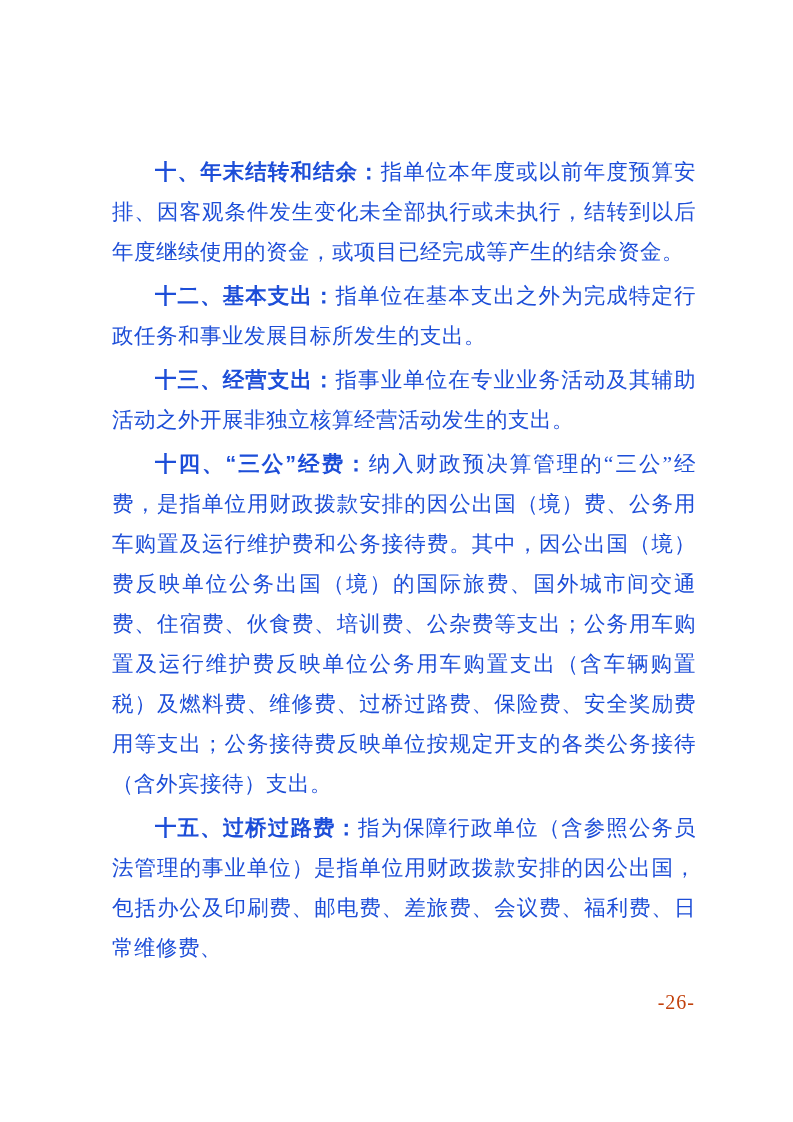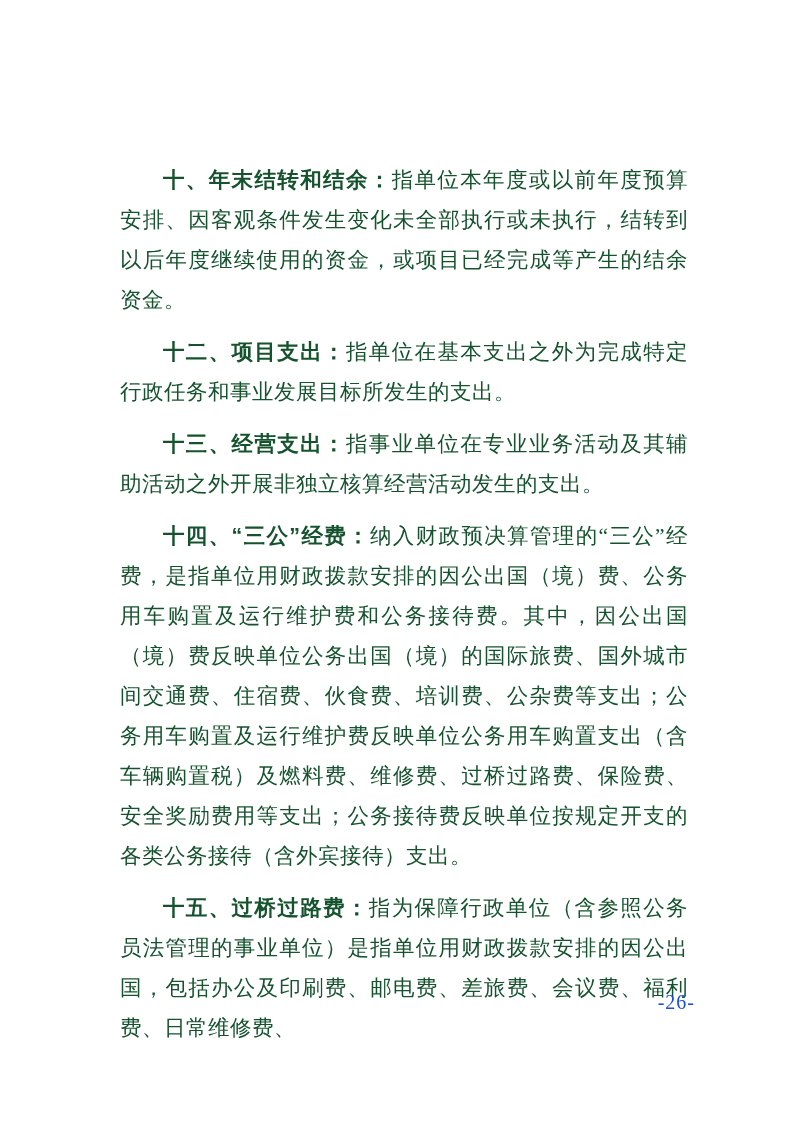--- a/index.html
+++ b/index.html
@@ -15,54 +15,54 @@
     overflow: hidden;
     color: #111111;
   }
   .content {
     position: absolute;
     left: 108px;
     top: 148px;
     width: 592px;
   }
   .para {
-    margin: 12px;
+    margin: 4px;
     font-family: "Liberation Serif", "DejaVu Serif", serif;
     font-size: 21.5px;
     line-height: 40px;
-    color: #14532d;
+    color: #1d4ed8;
     text-align: justify;
     text-justify: inter-character;
     text-indent: 43px;
     letter-spacing: 0.5px;
   }
   .para .head {
     font-family: "Liberation Sans", "DejaVu Sans", sans-serif;
     font-weight: 700;
   }
   .footer-page-num {
     position: absolute;
     top: 991px;
     right: 98px;
     font-family: "Liberation Serif", "DejaVu Serif", serif;
     font-size: 20px;
     letter-spacing: 1px;
-    color: #1d4ed8;
+    color: #c2410c;
   }
 </style>
 </head>
 <body>
 
 <div class="page">
   <main class="content">
 
     <p class="para"><span class="head">十、年末结转和结余：</span><span>指单位本年度或以前年度预算安排、因客观条件发生变化未全部执行或未执行，结转到以后年度继续使用的资金，或项目已经完成等产生的结余资金。</span></p>
 
 
-    <p class="para"><span class="head">十二、项目支出：</span><span>指单位在基本支出之外为完成特定行政任务和事业发展目标所发生的支出。</span></p>
+    <p class="para"><span class="head">十二、基本支出：</span><span>指单位在基本支出之外为完成特定行政任务和事业发展目标所发生的支出。</span></p>
 
     <p class="para"><span class="head">十三、经营支出：</span><span>指事业单位在专业业务活动及其辅助活动之外开展非独立核算经营活动发生的支出。</span></p>
 
     <p class="para"><span class="head">十四、“三公”经费：</span><span>纳入财政预决算管理的“三公”经费，是指单位用财政拨款安排的因公出国（境）费、公务用车购置及运行维护费和公务接待费。其中，因公出国（境）费反映单位公务出国（境）的国际旅费、国外城市间交通费、住宿费、伙食费、培训费、公杂费等支出；公务用车购置及运行维护费反映单位公务用车购置支出（含车辆购置税）及燃料费、维修费、过桥过路费、保险费、安全奖励费用等支出；公务接待费反映单位按规定开支的各类公务接待（含外宾接待）支出。</span></p>
 
     <p class="para"><span class="head">十五、过桥过路费：</span><span>指为保障行政单位（含参照公务员法管理的事业单位）是指单位用财政拨款安排的因公出国，包括办公及印刷费、邮电费、差旅费、会议费、福利费、日常维修费、</span></p>
 
   </main>
 
   <div class="footer-page-num">-26-</div>

